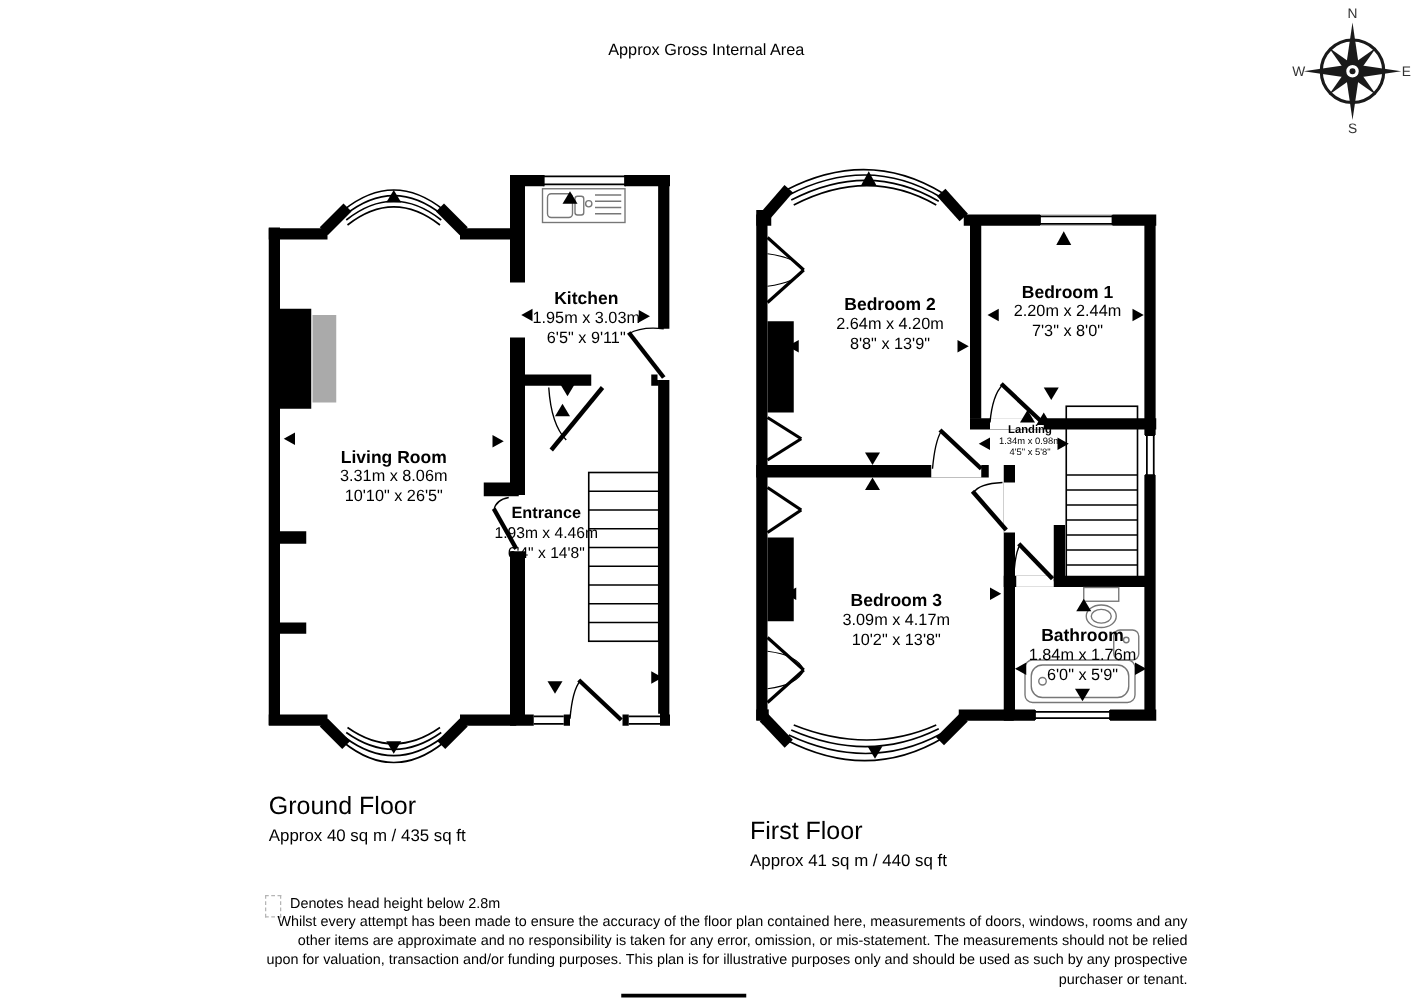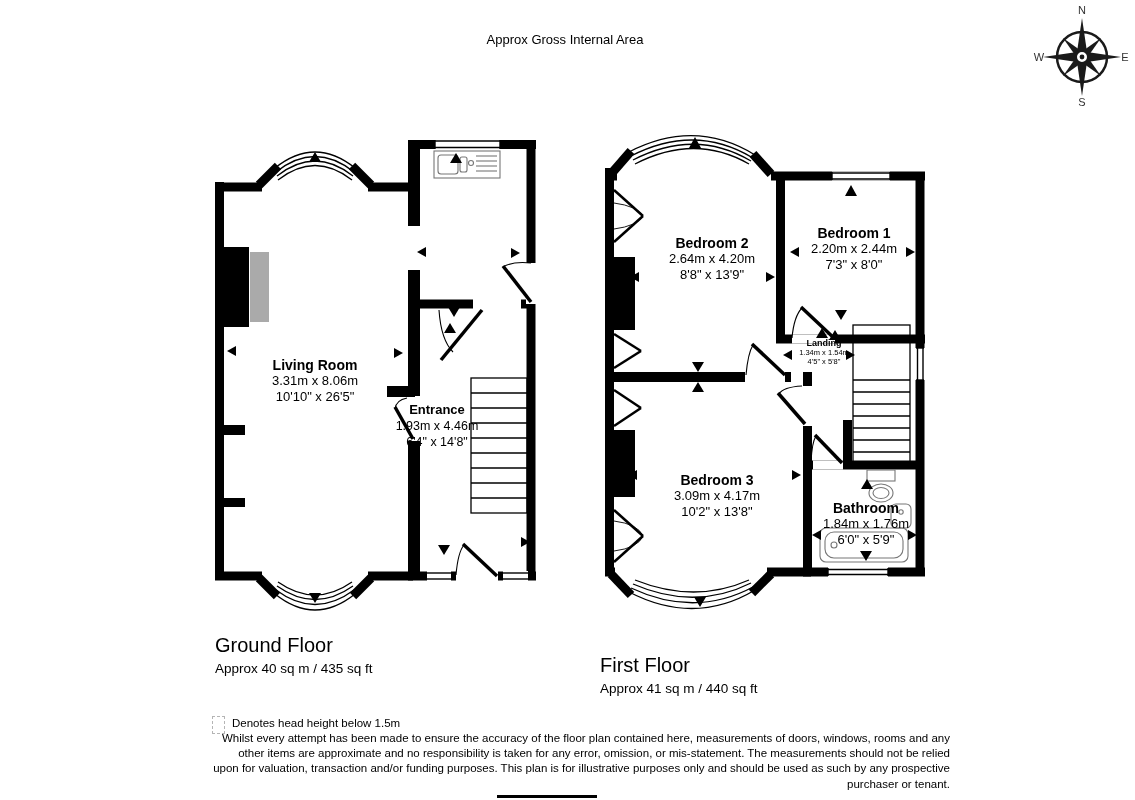--- a/index.html
+++ b/index.html
@@ -321,39 +321,44 @@
       <polygon points="226,420 226,430 217,425"></polygon>
       <polygon points="313,420 313,430 322,425"></polygon>
     </g>
   </svg>
 
   <div class="abs room-label" style="left:315px;top:381px">
     <span class="room-name">Living Room</span>
     <span class="room-dim">3.31m x 8.06m</span>
     <span class="room-dim">10'10" x 26'5"</span>
   </div>
+  <div class="abs room-label" style="left:469px;top:254px">
+    <span class="room-name">Kitchen</span>
+    <span class="room-dim">1.95m x 3.03m</span>
+    <span class="room-dim">6'5" x 9'11"</span>
+  </div>
   <div class="abs room-label" style="left:437px;top:426px">
     <span class="room-name" style="font-size:13px">Entrance</span>
     <span class="room-dim" style="font-size:12.5px">1.93m x 4.46m</span>
     <span class="room-dim" style="font-size:12.5px">6'4" x 14'8"</span>
   </div>
 
   <div class="abs room-label" style="left:712px;top:259px">
     <span class="room-name">Bedroom 2</span>
     <span class="room-dim">2.64m x 4.20m</span>
     <span class="room-dim">8'8" x 13'9"</span>
   </div>
   <div class="abs room-label" style="left:854px;top:249px">
     <span class="room-name">Bedroom 1</span>
     <span class="room-dim">2.20m x 2.44m</span>
     <span class="room-dim">7'3" x 8'0"</span>
   </div>
   <div class="abs room-label small" style="left:824px;top:352px">
     <span class="room-name">Landing</span>
-    <span class="room-dim">1.34m x 1.54m</span>
+    <span class="room-dim">1.34m x 0.98m</span>
     <span class="room-dim">4'5" x 5'8"</span>
   </div>
   <div class="abs room-label" style="left:717px;top:496px">
     <span class="room-name">Bedroom 3</span>
     <span class="room-dim">3.09m x 4.17m</span>
     <span class="room-dim">10'2" x 13'8"</span>
   </div>
   <div class="abs room-label" style="left:866px;top:524px">
     <span class="room-name">Bathroom</span>
     <span class="room-dim">1.84m x 1.76m</span>
@@ -363,17 +368,17 @@
   <div class="abs floor-caption" style="left:215px;top:634px">
     <div class="floor-title">Ground Floor</div>
     <div class="floor-area">Approx 40 sq m / 435 sq ft</div>
   </div>
   <div class="abs floor-caption" style="left:600px;top:654px">
     <div class="floor-title">First Floor</div>
     <div class="floor-area">Approx 41 sq m / 440 sq ft</div>
   </div>
 
   <div class="abs legend-box"></div>
-  <div class="abs legend-text">Denotes head height below 1.5m</div>
+  <div class="abs legend-text">Denotes head height below 2.8m</div>
   <div class="abs disclaimer">Whilst every attempt has been made to ensure the accuracy of the floor plan contained here, measurements of doors, windows, rooms and any other items are approximate and no responsibility is taken for any error, omission, or mis-statement. The measurements should not be relied upon for valuation, transaction and/or funding purposes. This plan is for illustrative purposes only and should be used as such by any prospective purchaser or tenant.</div>
   <div class="abs bottom-rule"></div>
 
 </div>
 
 </body></html>

